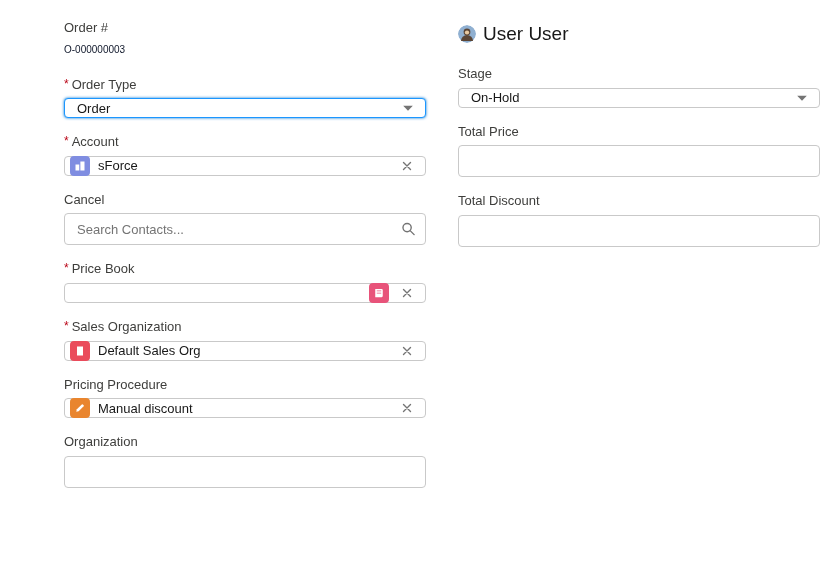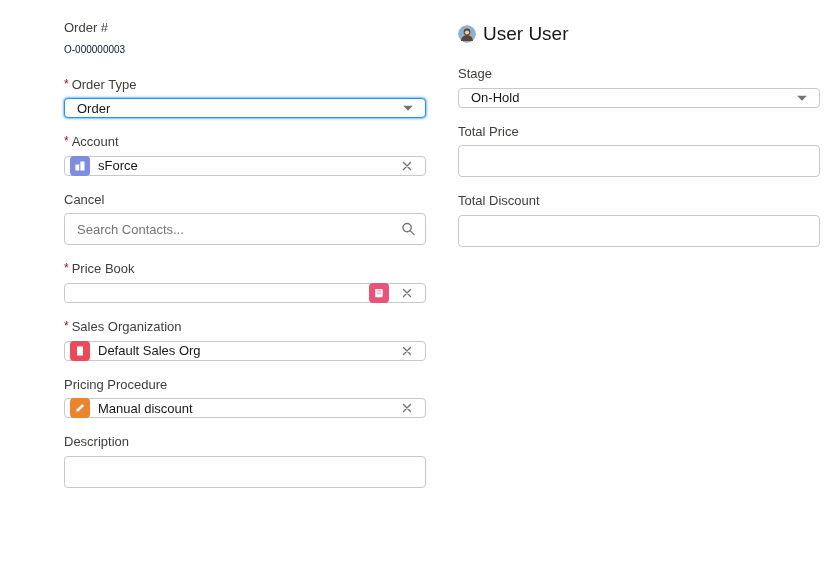--- a/index.html
+++ b/index.html
@@ -245,21 +245,21 @@
           <button class="clear-btn">
             <svg width="14" height="14" viewBox="0 0 16 16">
                 <path d="M4 4l8 8M12 4l-8 8" stroke="#747474" stroke-width="1.6" stroke-linecap="round"></path>
               </svg>
           </button>
         </div>
       </div>
 
       <div class="field">
         <div class="field-label">
-          <span>Description</span>
+          <span>Organization</span>
         </div>
         <input class="text-input" type="text" value="" style="">
       </div>
 
     </div>
 
     <div class="col">
 
       <div class="field">
         <div class="owner-row">

